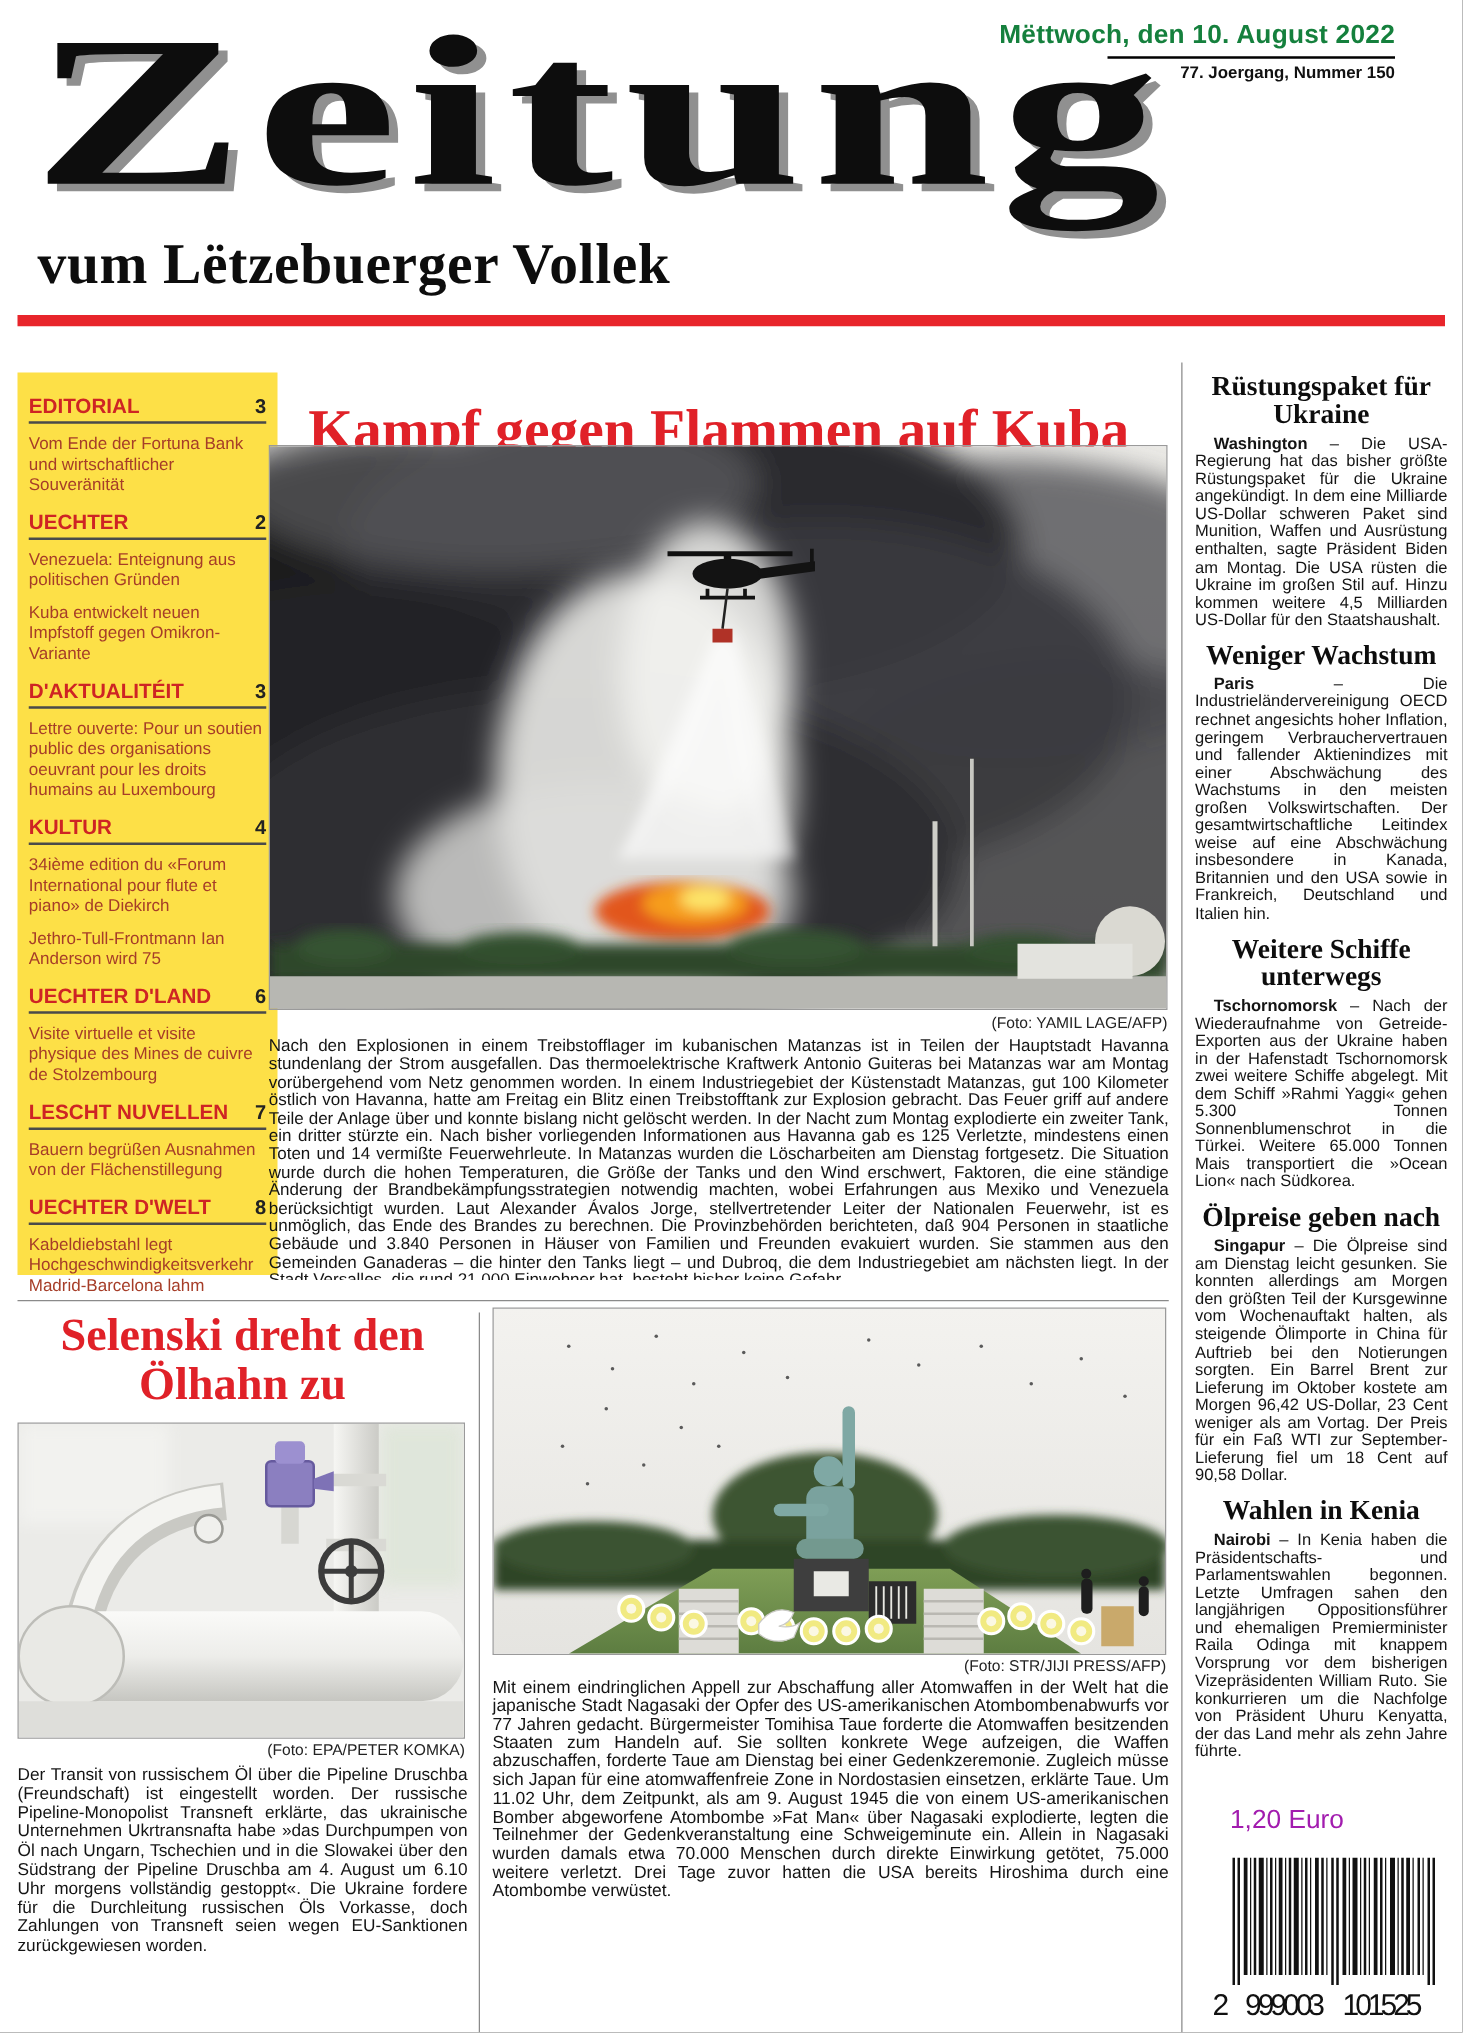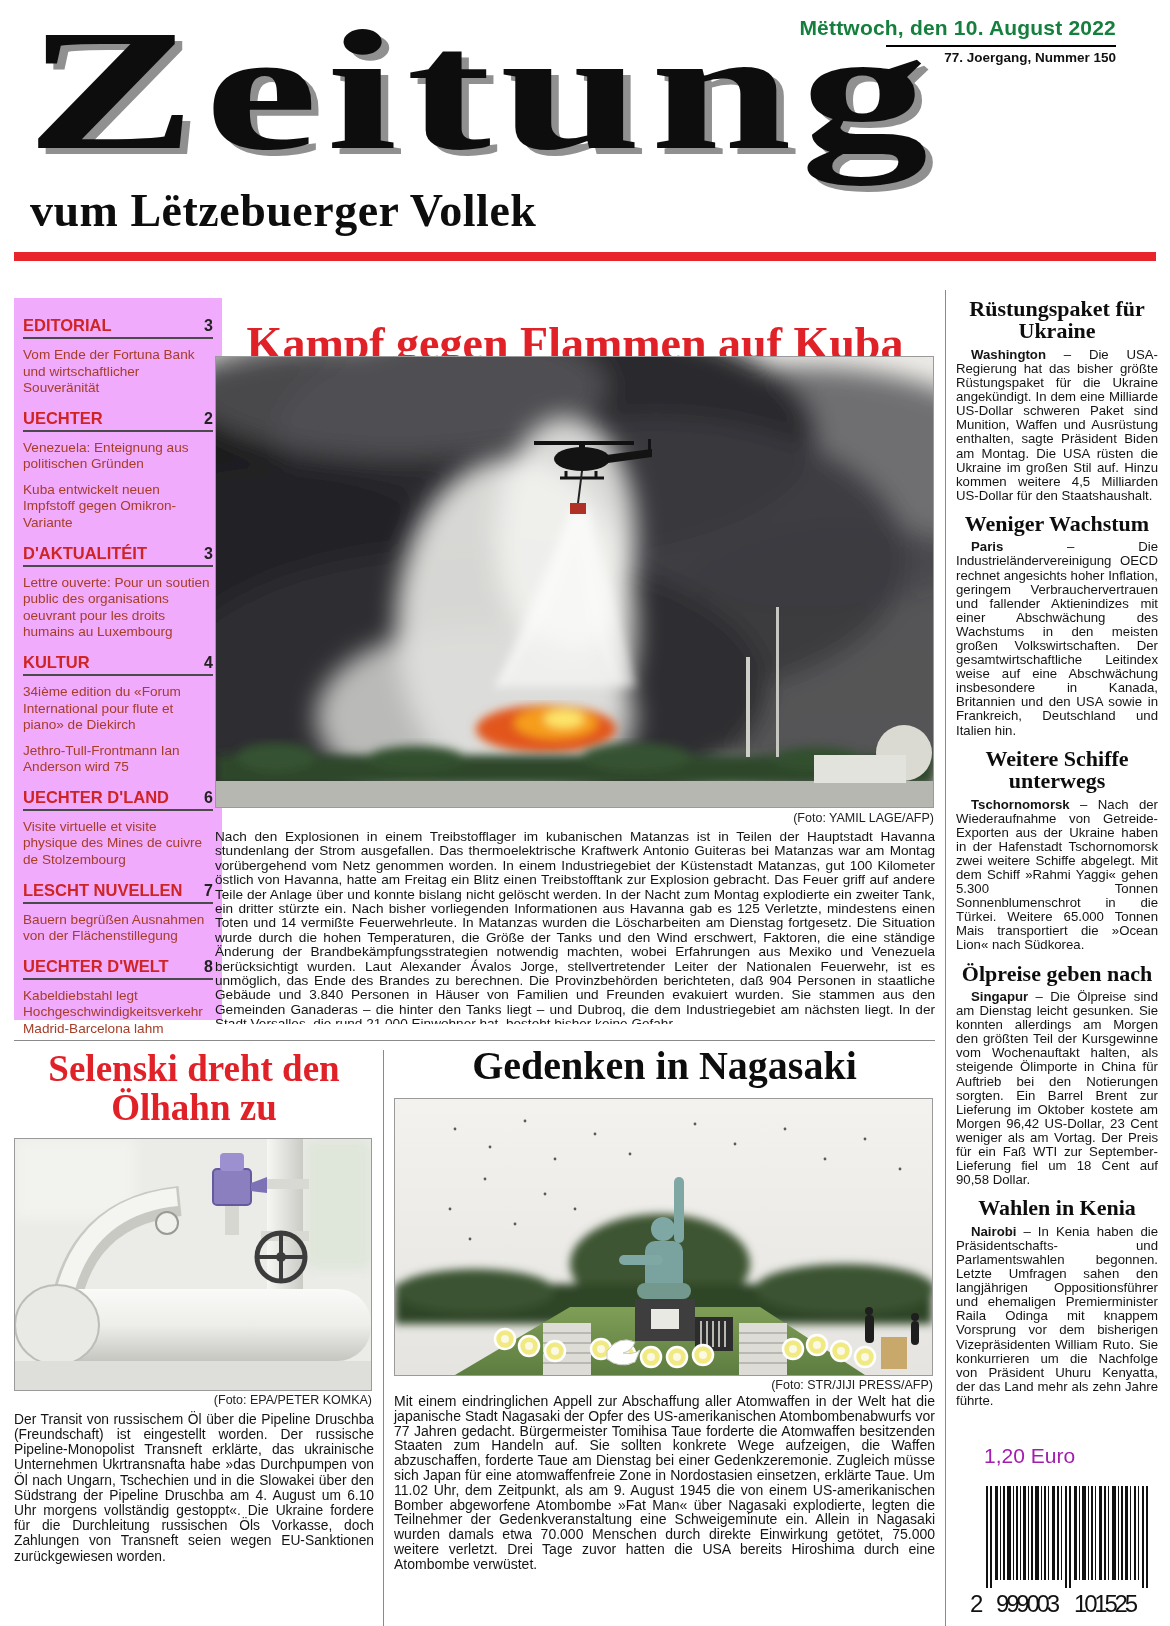--- a/index.html
+++ b/index.html
@@ -13,21 +13,21 @@
   .issue-line{position:absolute;top:50px;right:54px;font-weight:bold;font-size:13.5px;color:#111;}
   .masthead{position:absolute;left:26px;top:0px;font-family:"Liberation Serif",serif;
             font-weight:bold;font-size:172px;line-height:1.05;color:#0d0d0d;
             letter-spacing:6px;transform:scaleX(1.48);transform-origin:0 0;
             text-shadow:5px 6px 0 #909090;white-space:nowrap;}
   .subtitle{position:absolute;left:30px;top:184px;font-family:"Liberation Serif",serif;
             font-weight:bold;font-size:46px;color:#0d0d0d;letter-spacing:0.5px;}
   .red-bar{position:absolute;left:14px;top:252px;width:1142px;height:9px;background:#e8252b;}
 
   
-  .sidebar{position:absolute;left:14px;top:298px;width:208px;height:722px;background:#f0abfc;
+  .sidebar{position:absolute;left:14px;top:298px;width:208px;height:722px;background:#fde047;
            box-sizing:border-box;padding:6px 9px;}
   .sb-head{display:flex;justify-content:space-between;align-items:baseline;
            border-bottom:2px solid #4a4a4a;color:#ce2424;font-weight:bold;font-size:16.5px;
            padding-bottom:2px;margin:12px 0 8px;}
   .sb-page{color:#222;font-weight:bold;font-size:16px;}
   .sb-item{color:#a63d28;font-size:13.6px;line-height:1.22;margin-bottom:9px;}
 
   
   .headline-red{position:absolute;left:215px;top:290px;width:720px;text-align:center;
                 font-family:"Liberation Serif",serif;font-weight:bold;font-size:46px;
@@ -337,21 +337,20 @@
           <circle cx="266" cy="118" r="5" fill="#3c3c3c"></circle>
         </g>
         <circle cx="152" cy="84" r="11" fill="#f0f0ed" stroke="#9a9a95" stroke-width="2"></circle>
       </svg>
     </div>
     <div class="caption cap2">(Foto: EPA/PETER KOMKA)</div>
     <div class="body-text body2">Der Transit von russischem Öl über die Pipeline Druschba (Freundschaft) ist eingestellt worden. Der russische Pipeline-Monopolist Transneft erklärte, das ukrainische Unternehmen Ukrtransnafta habe »das Durchpumpen von Öl nach Ungarn, Tschechien und in die Slowakei über den Südstrang der Pipeline Druschba am 4. August um 6.10 Uhr morgens vollständig gestoppt«. Die Ukraine fordere für die Durchleitung russischen Öls Vorkasse, doch Zahlungen von Transneft seien wegen EU-Sanktionen zurückgewiesen worden.</div>
   </div>
 
   <div class="bm">
-    <h2>Gedenken in Nagasaki</h2>
     <div class="photo3">
       <svg width="537" height="276" viewBox="0 0 537 276" xmlns="http://www.w3.org/2000/svg">
         <defs>
           <linearGradient id="sky3" x1="0" y1="0" x2="0" y2="1">
             <stop offset="0" stop-color="#f3f2ef"></stop>
               <stop offset="1" stop-color="#e5e4e0"></stop>
           </linearGradient>
           <linearGradient id="grass3" x1="0" y1="0" x2="0" y2="1">
             <stop offset="0" stop-color="#7f9e56"></stop>
               <stop offset="1" stop-color="#5d7d41"></stop>

